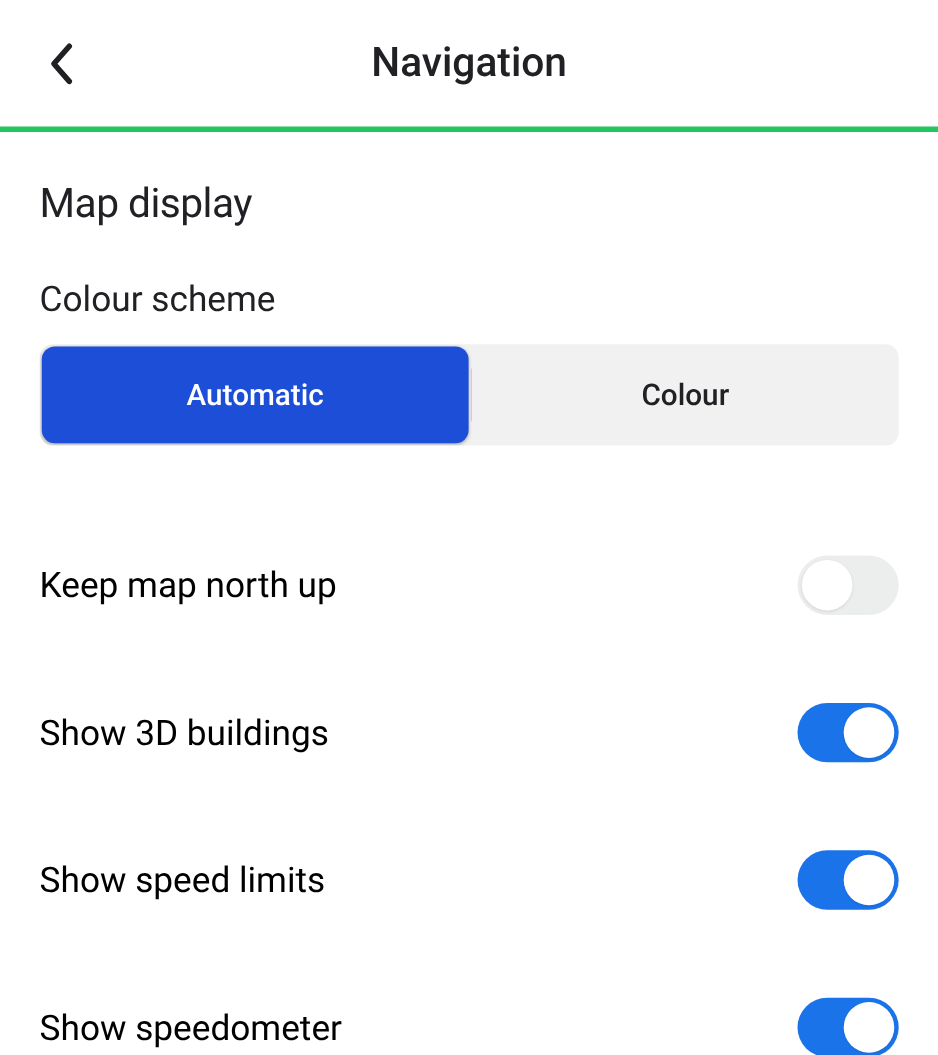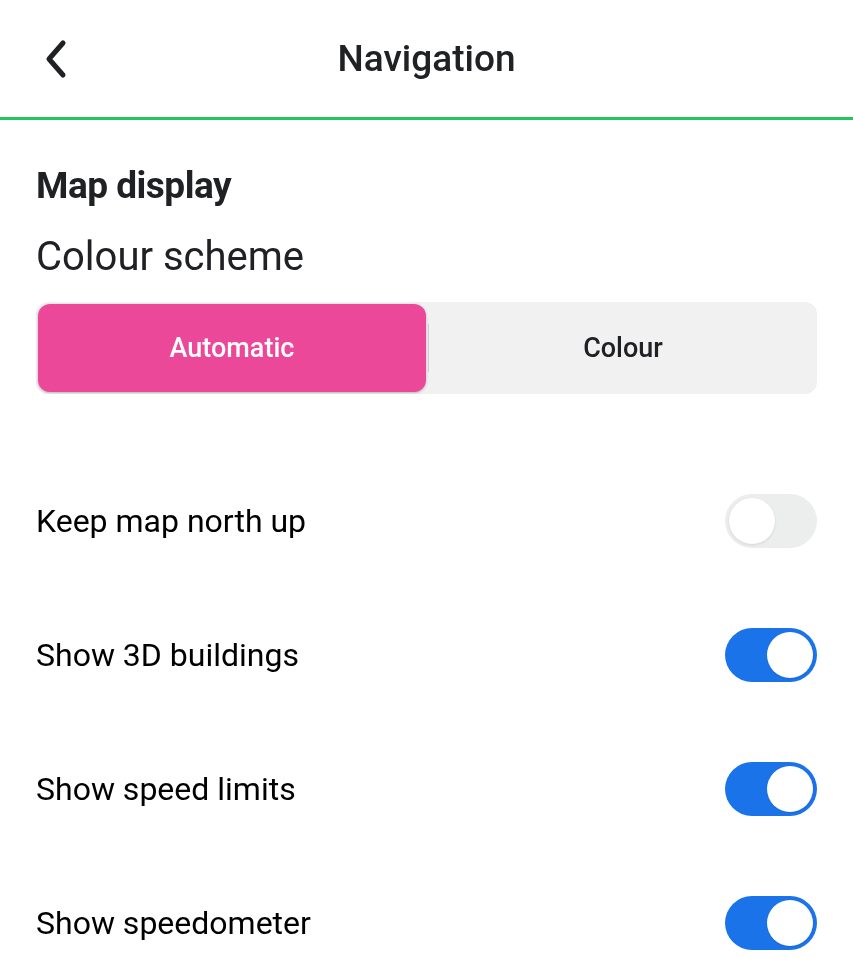--- a/index.html
+++ b/index.html
@@ -7,21 +7,21 @@
       margin: 0;
       font-family: -apple-system, 'Segoe UI', Roboto, 'Helvetica Neue', Arial, sans-serif;
       background: #fff;
       color: #202124;
       width: 853px;
     }
     .header {
       display: flex;
       align-items: center;
       height: 120px;
-      border-bottom: 3px solid #22c55e;
+      border-bottom: 5px solid #22c55e;
       position: relative;
       padding: 0 30px;
     }
     .back-btn {
       width: 50px;
       height: 50px;
       display: flex;
       align-items: center;
       justify-content: center;
       cursor: pointer;
@@ -31,26 +31,26 @@
       position: absolute;
       left: 0; right: 0;
       text-align: center;
       font-size: 37px;
       font-weight: 500;
       pointer-events: none;
     }
     .content { padding: 30px 36px 0 36px; }
     .section-title {
       font-size: 37px;
-      font-weight: 700;
-      margin: 14px 0 26px 0;
+      font-weight: 400;
+      margin: 14px 0 46px 0;
       letter-spacing: -0.5px;
     }
     .sub-title {
-      font-size: 40px;
+      font-size: 32px;
       font-weight: 400;
       margin: 0 0 22px 0;
     }
     .segmented {
       display: flex;
       background: #f1f1f1;
       border-radius: 12px;
       height: 92px;
       overflow: hidden;
       margin-bottom: 60px;
@@ -61,21 +61,21 @@
       display: flex;
       align-items: center;
       justify-content: center;
       font-size: 27px;
       font-weight: 500;
       color: #202124;
       cursor: pointer;
       position: relative;
     }
     .segment.selected {
-      background: #ec4899;
+      background: #1d4ed8;
       color: #fff;
       border-radius: 12px;
       font-weight: 500;
       box-shadow: 0 1px 3px rgba(0,0,0,0.25);
       margin: 2px;
     }
     .seg-divider {
       width: 1px;
       background: #d0d0d0;
       margin: 22px 0;

